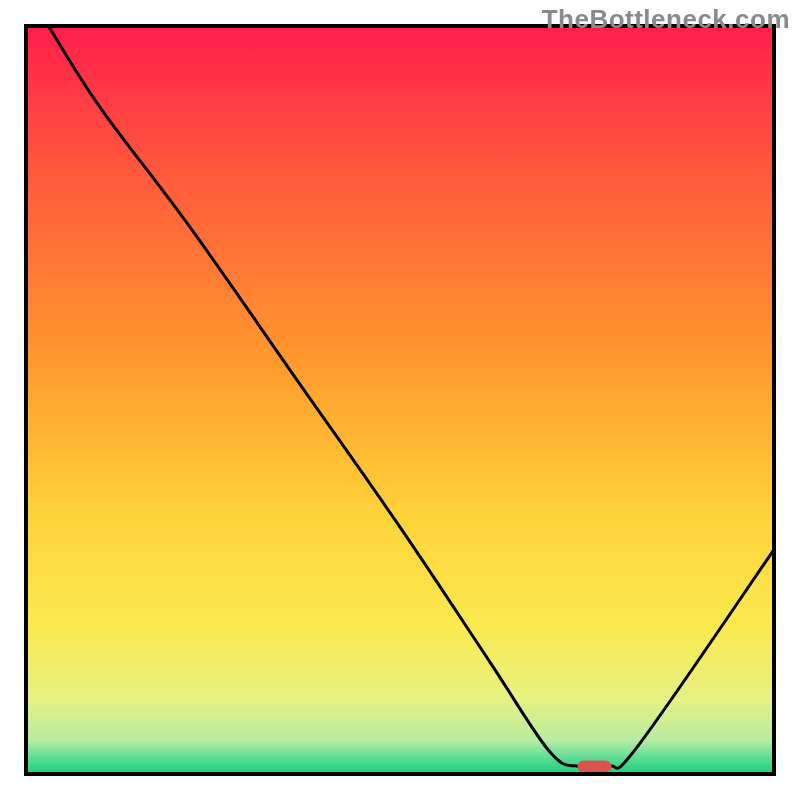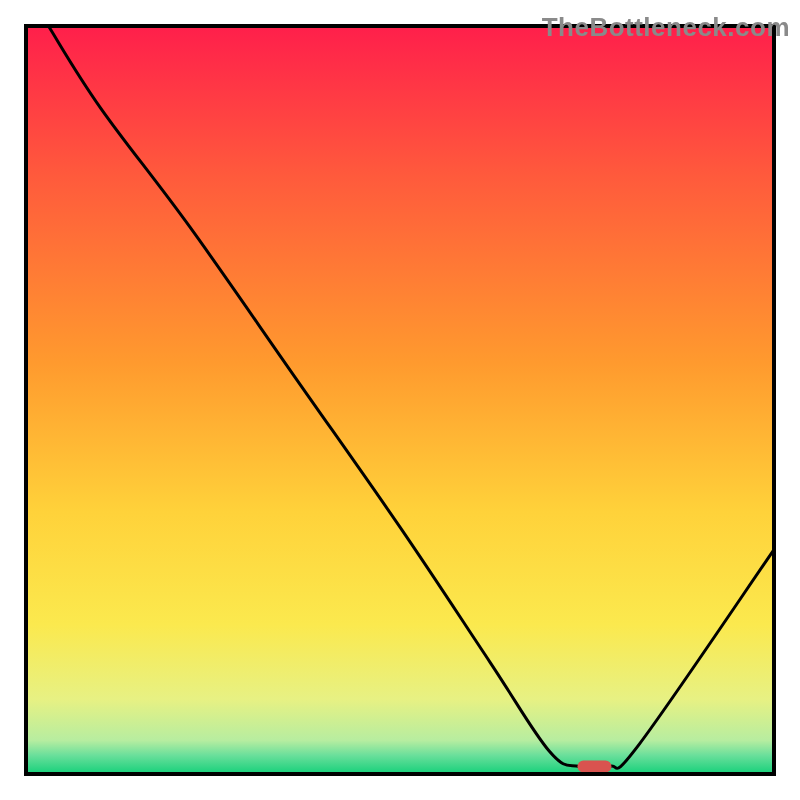--- a/index.html
+++ b/index.html
@@ -21,21 +21,20 @@
   .watermark {
     position: absolute;
     top: 4px;
     right: 10px;
     font-family: Arial, Helvetica, sans-serif;
     font-size: 26px;
     font-weight: bold;
     color: #8a8a8a;
     letter-spacing: 0.5px;
     user-select: none;
-    margin-top: 8px;
   }
 </style>
 </head>
 <body>
 
 <div class="stage">
   <svg id="svg" width="800" height="800" viewBox="0 0 800 800">
     <defs>
       <linearGradient id="bg-grad" x1="0" y1="0" x2="0" y2="1">
           <stop offset="0%" stop-color="#ff1f4b"></stop>

